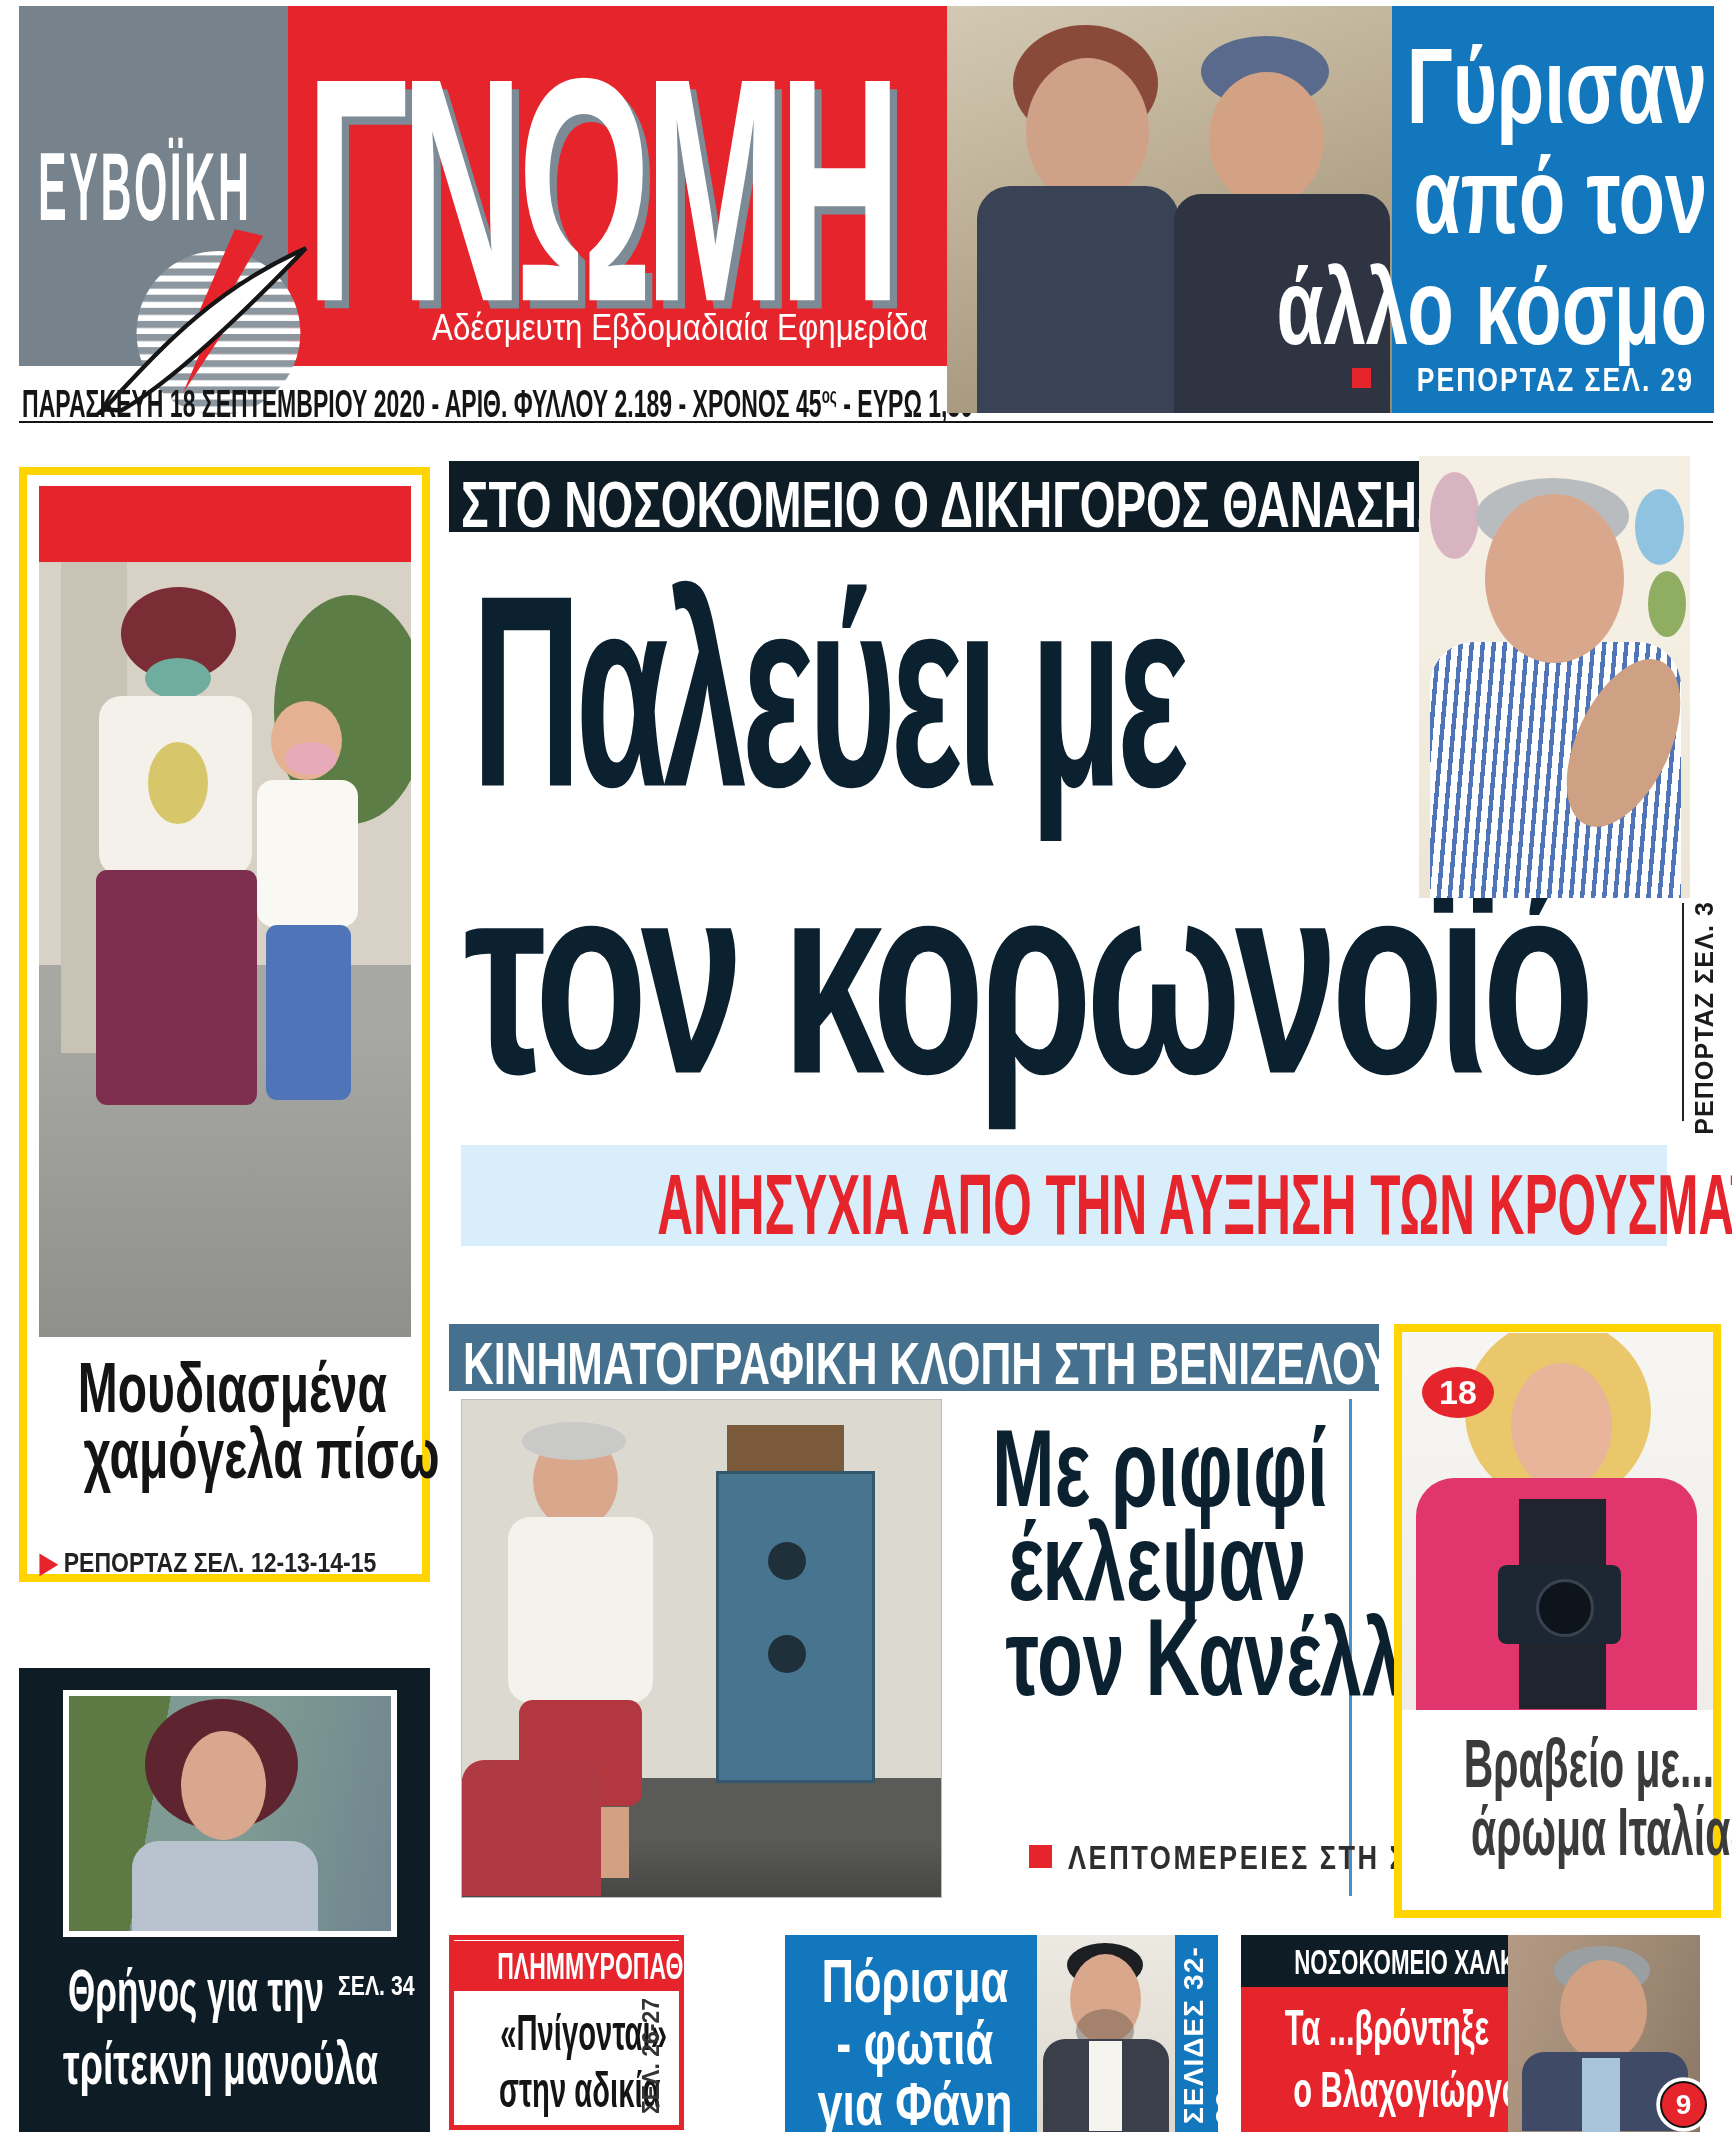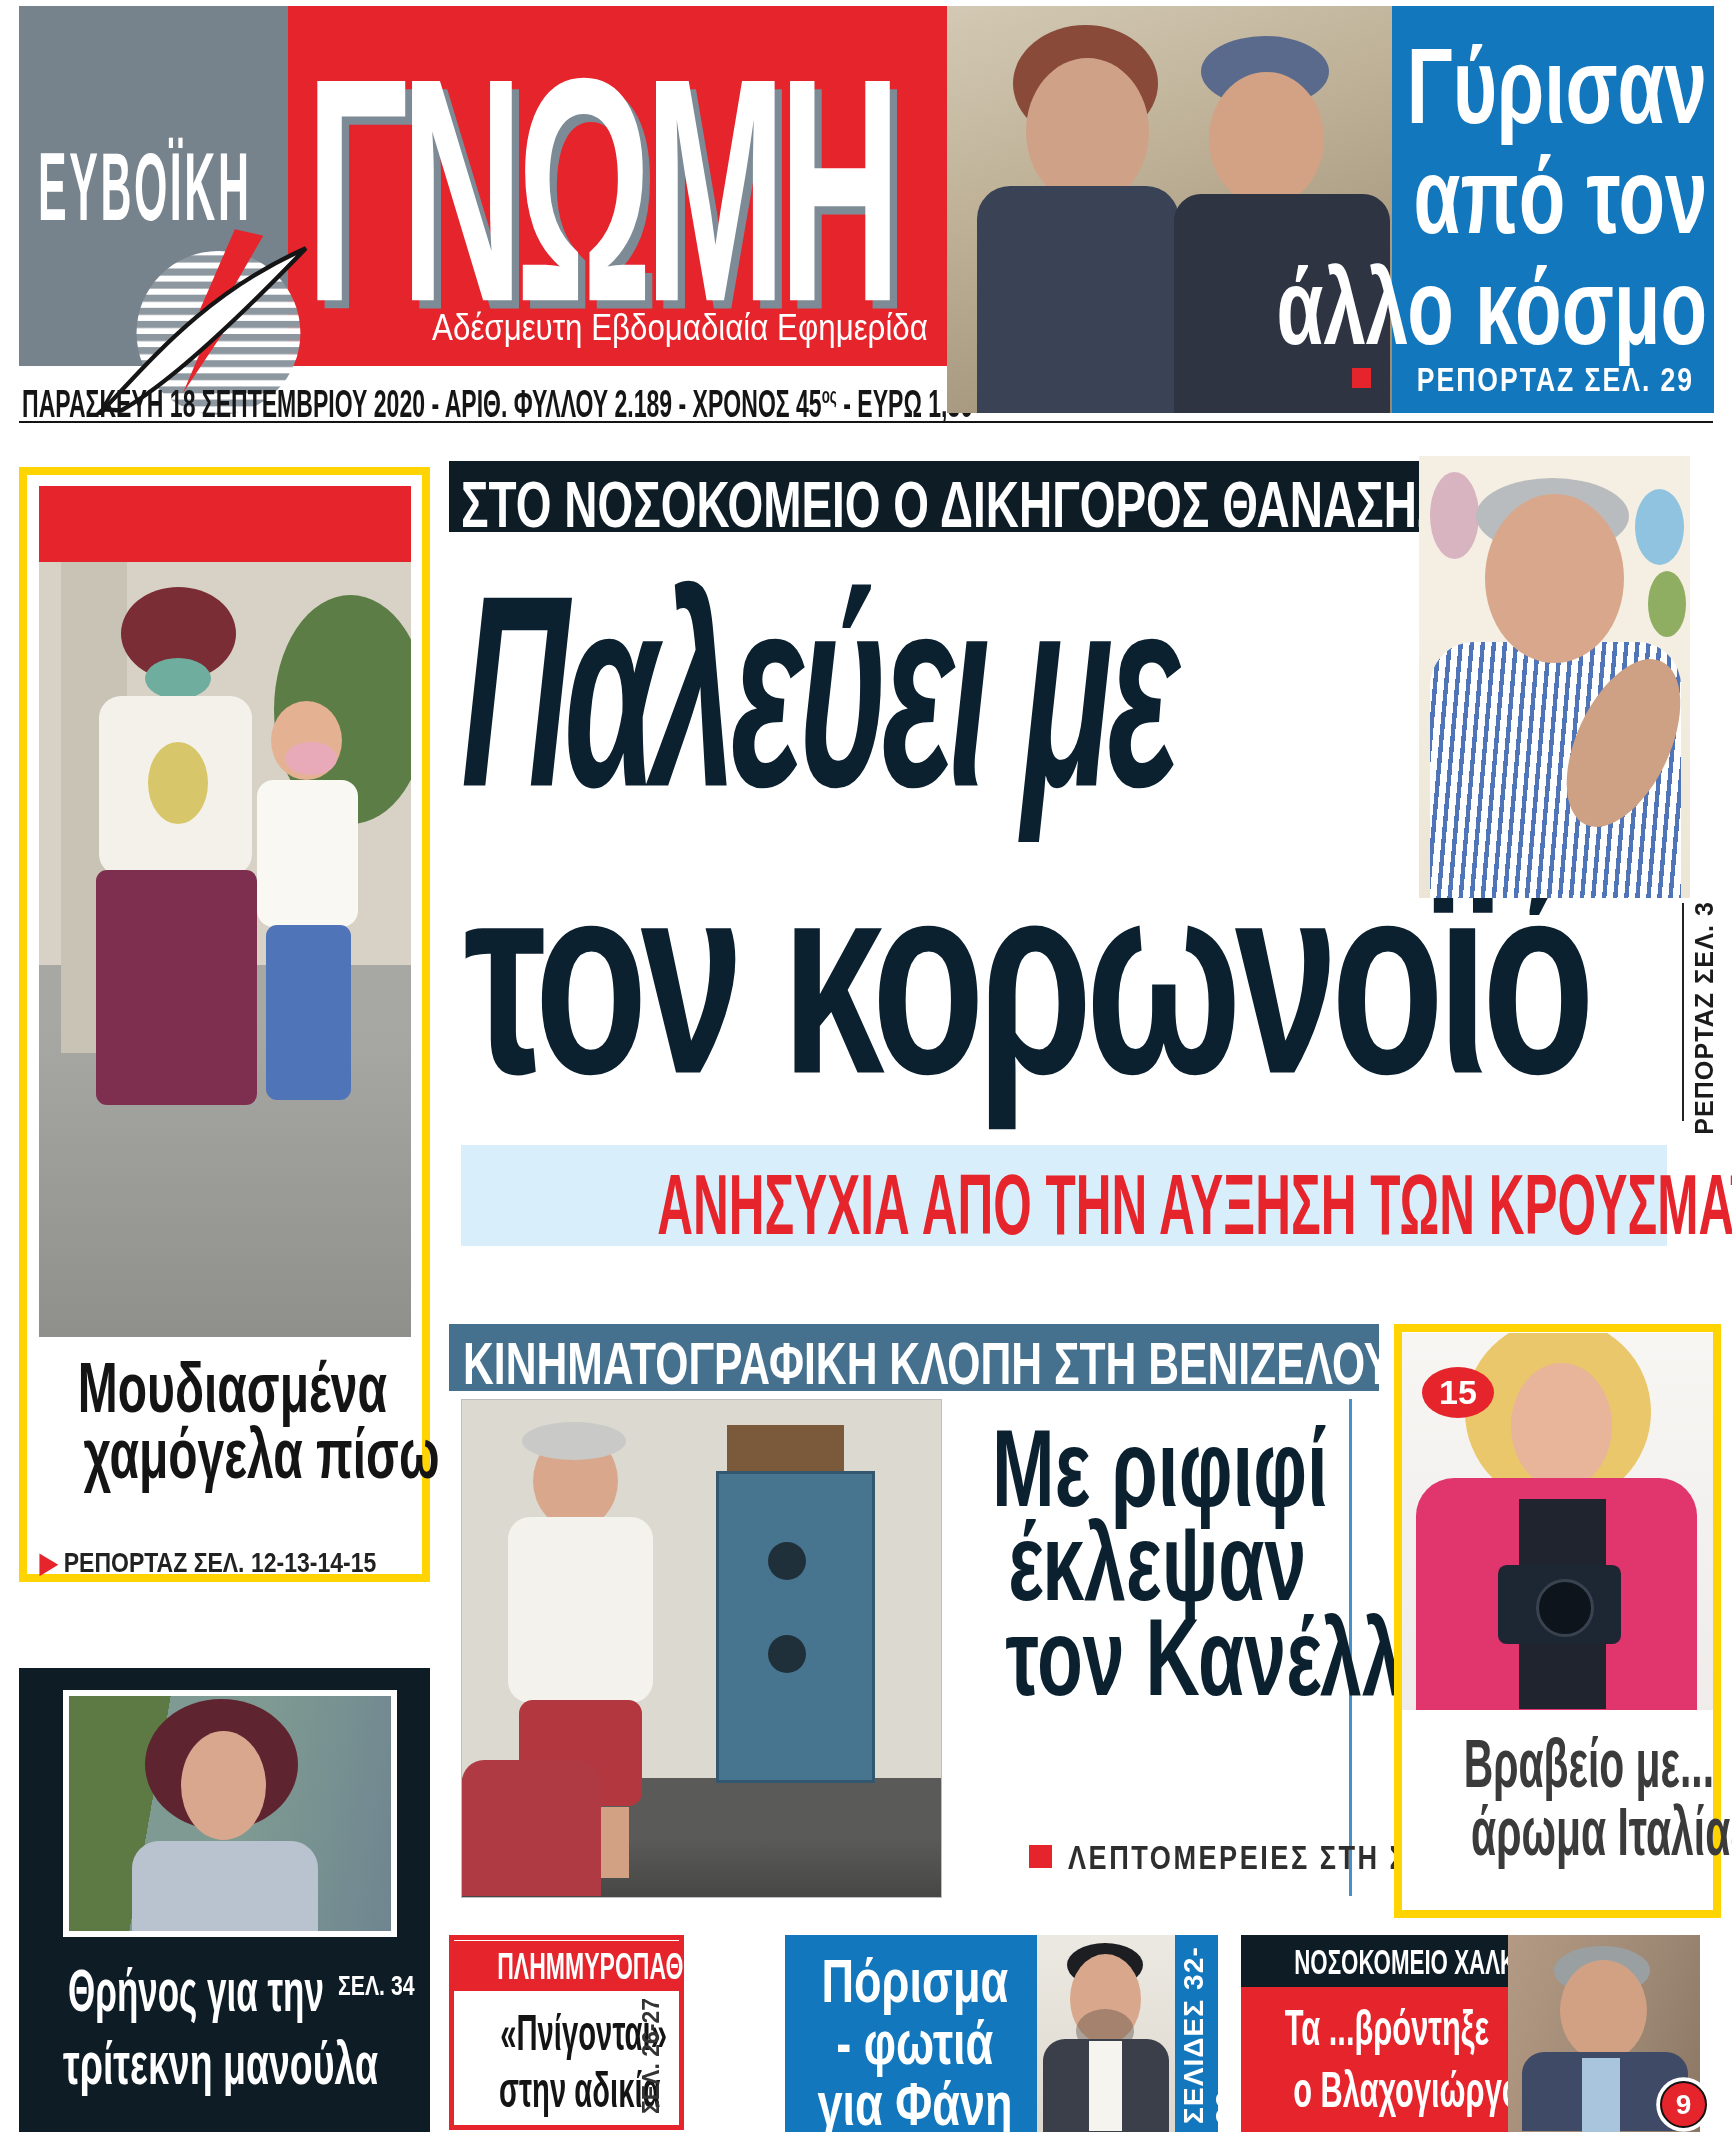--- a/index.html
+++ b/index.html
@@ -127,21 +127,21 @@
     <span class="blob" style="left:11px;top:16.4px;width:49px;height:87px;background:#d8b3c0;"></span>
     <span class="blob" style="left:216px;top:33px;width:49px;height:76px;background:#8fc3e0;"></span>
     <span class="blob" style="left:229px;top:115px;width:38px;height:66px;background:#8fae62;"></span>
     <span class="rect" style="left:11px;top:186px;width:251px;height:257px;border-radius:44px 44px 0 0;
           background:repeating-linear-gradient(95deg,#ffffff 0 6.6px,#4f74b8 6.6px 11px);"></span>
     <span class="blob" style="left:57px;top:22px;width:153px;height:76px;background:#b9bcbe;"></span>
     <span class="blob" style="left:66px;top:38px;width:139px;height:169px;background:#d9a88c;"></span>
     <span class="blob" style="left:158px;top:197px;width:93px;height:180px;background:#cfa184;transform:rotate(25deg);"></span>
   </div>
 
-  <div class="abs" style="left:461px;top:562px;font-style:italic;">
+  <div class="abs" style="left:472px;top:562px;">
     <span class="cond b" style="font-size:210px;letter-spacing:-7.6px;line-height:0.95;color:#0c2130;
           transform:scale(0.72,1.3);">Παλεύει με</span>
   </div>
   <div class="abs" style="left:464px;top:849px;">
     <span class="cond b" style="font-size:210px;letter-spacing:-7.6px;line-height:0.95;color:#0c2130;
           transform:scale(0.88,1.3);">τον κορωνοϊό</span>
   </div>
 
   <div class="abs" style="left:1682px;top:903px;width:1.6px;height:218px;background:#222;"></div>
   <div class="abs" style="left:1690px;top:901px;height:235px;">
@@ -192,21 +192,21 @@
   <div class="abs" style="left:1394px;top:1324px;width:311px;height:578px;background:#fff;border:8.7px solid #ffd400;"></div>
   <div class="photo" style="left:1402px;top:1333px;width:311px;height:377px;background:linear-gradient(#f7f6f3,#efecea);">
     <span class="blob" style="left:63px;top:-13.6px;width:186px;height:186px;background:#e9c76a;"></span>
     <span class="blob" style="left:109px;top:30px;width:101px;height:126px;background:#e8b49a;"></span>
     <span class="rect" style="left:13.6px;top:145px;width:281px;height:232px;background:#e0356d;border-radius:38px 38px 0 0;"></span>
     <span class="rect" style="left:117px;top:166px;width:87px;height:210px;background:#20242e;"></span>
     <span class="rect" style="left:96px;top:232px;width:123px;height:79px;background:#1d2733;border-radius:8.7px;"></span>
     <span class="blob" style="left:134px;top:246px;width:52px;height:52px;background:#0e141c;border:3.3px solid #39434f;"></span>
   </div>
   <div class="abs ctr" style="left:1422px;top:1367px;width:72px;height:51px;background:#e6242c;border-radius:50%;z-index:3;">
-    <span class="b w" style="font-size:34px;line-height:51px;">15</span>
+    <span class="b w" style="font-size:34px;line-height:51px;">18</span>
   </div>
   <div class="abs ctr" style="left:1402px;top:1724px;width:311px;">
     <span class="condc b" style="font-size:61px;color:#3b3b3b;transform:scale(0.67,1.12);">Βραβείο με...</span>
   </div>
   <div class="abs ctr" style="left:1402px;top:1792px;width:311px;">
     <span class="condc b" style="font-size:61px;color:#3b3b3b;transform:scale(0.67,1.12);">άρωμα Ιταλίας</span>
   </div>
 
   <div class="abs" style="left:19px;top:1668px;width:411px;height:464px;background:#0e1c26;"></div>
   <div class="photo" style="left:63px;top:1690px;width:322px;height:235px;border:6.6px solid #ffffff;

